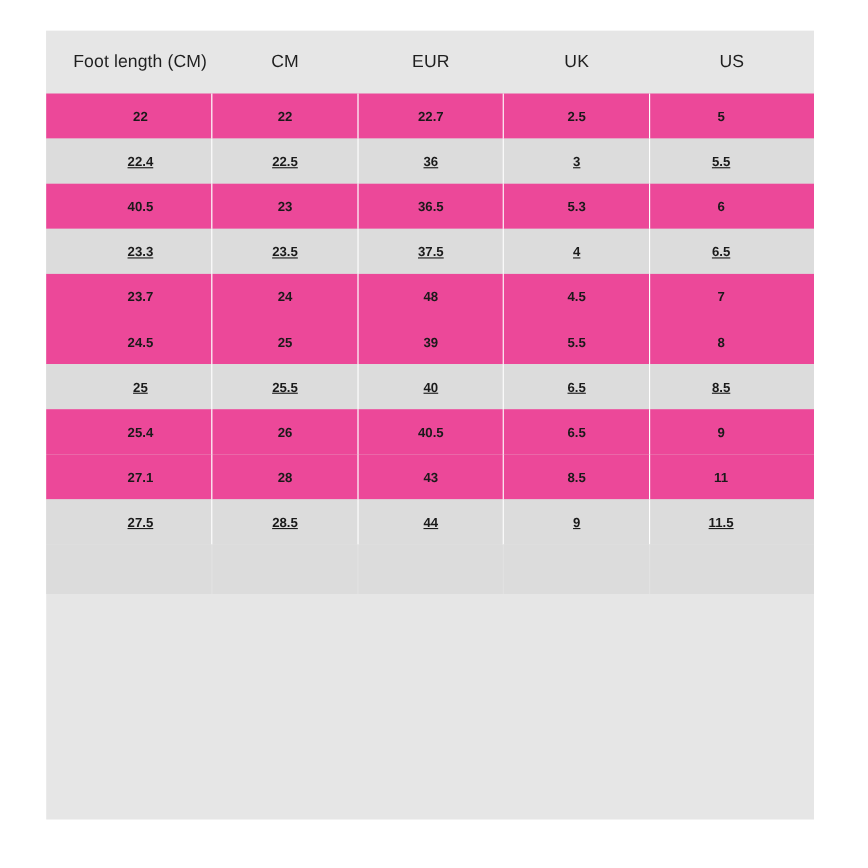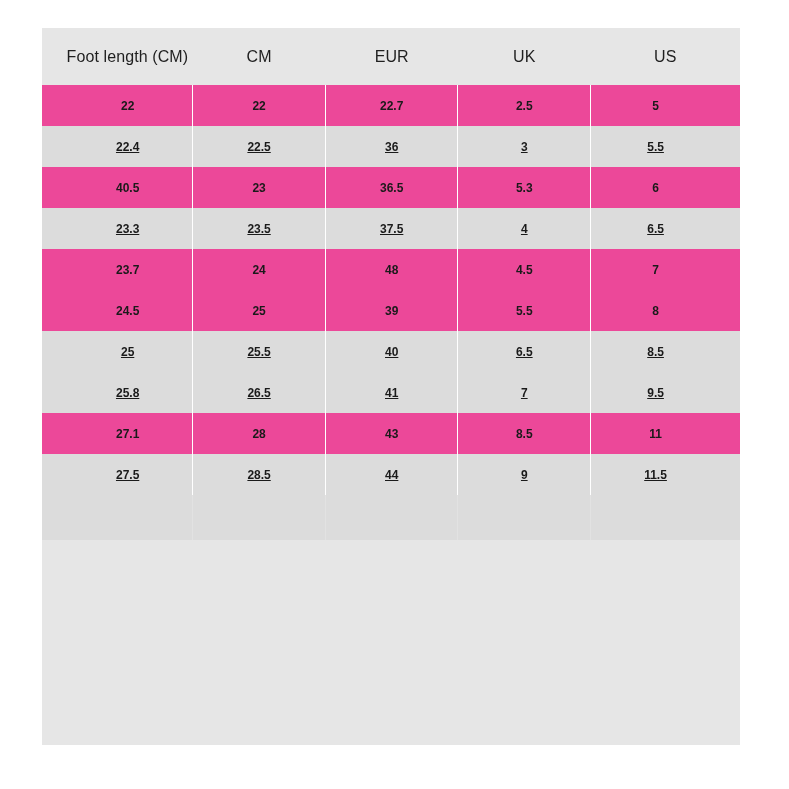--- a/index.html
+++ b/index.html
@@ -179,28 +179,28 @@
         </tr>
 
         <tr class="data-row row-even">
           <td class="first-col">25</td>
           <td>25.5</td>
           <td>40</td>
           <td>6.5</td>
           <td class="last-col">8.5</td>
         </tr>
 
-
-        <tr class="data-row row-even">
-          <td class="first-col">25.8</td>
-          <td>26.5</td>
-          <td>41</td>
-          <td>7</td>
-          <td class="last-col">9.5</td>
-        </tr>
+        <tr class="data-row row-odd">
+          <td class="first-col">25.4</td>
+          <td>26</td>
+          <td>40.5</td>
+          <td>6.5</td>
+          <td class="last-col">9</td>
+        </tr>
+
 
 
 
         <tr class="data-row row-odd">
           <td class="first-col">27.1</td>
           <td>28</td>
           <td>43</td>
           <td>8.5</td>
           <td class="last-col">11</td>
         </tr>

